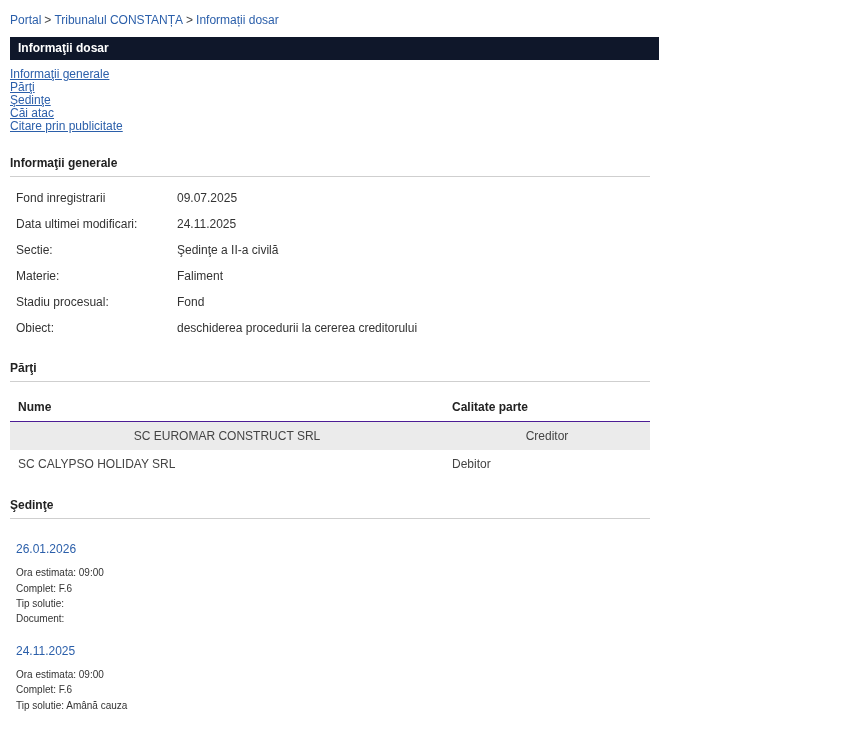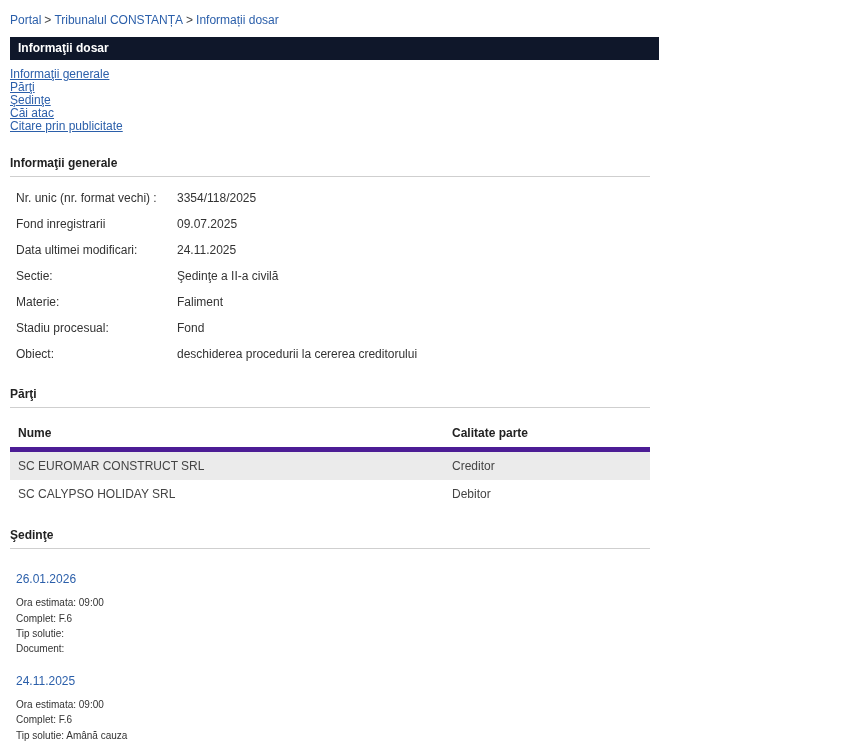--- a/index.html
+++ b/index.html
@@ -97,29 +97,30 @@
     margin: 12px 0 0 10px;
     width: 640px;
     border-collapse: collapse;
   }
   .parties th {
     text-align: left;
     font-size: 12px;
     font-weight: bold;
     color: #222;
     padding: 6px 8px 7px 8px;
-    border-bottom: 5px solid #4c1d95;
+    border-bottom: 1px solid #4c1d95;
   }
   .parties td {
     font-size: 12px;
     color: #444;
     padding: 7px 8px;
   }
   .parties tr.alt td {
     background: #ebebeb;
+    text-align: center;
   }
   .parties th.col-nume, .parties td.col-nume { width: 434px; }
 
   
   .hearing {
     margin: 0 0 0 16px;
     width: 634px;
   }
   .hearing-date {
     color: #2b5faa;
@@ -151,24 +152,20 @@
     <a href="#">Părţi</a>
     <a href="#">Şedinţe</a>
     <a href="#">Căi atac</a>
     <a href="#">Citare prin publicitate</a>
   </div>
 
   <div class="section-head sec-gen">Informaţii generale</div>
 
   <table class="info-table">
     <tbody>
-        <tr>
-      <td class="label">Nr. unic (nr. format vechi) :</td>
-      <td class="value">3354/118/2025</td>
-    </tr>
     <tr>
       <td class="label">Fond inregistrarii</td>
       <td class="value">09.07.2025</td>
     </tr>
     <tr>
       <td class="label">Data ultimei modificari:</td>
       <td class="value">24.11.2025</td>
     </tr>
     <tr>
       <td class="label">Sectie:</td>

